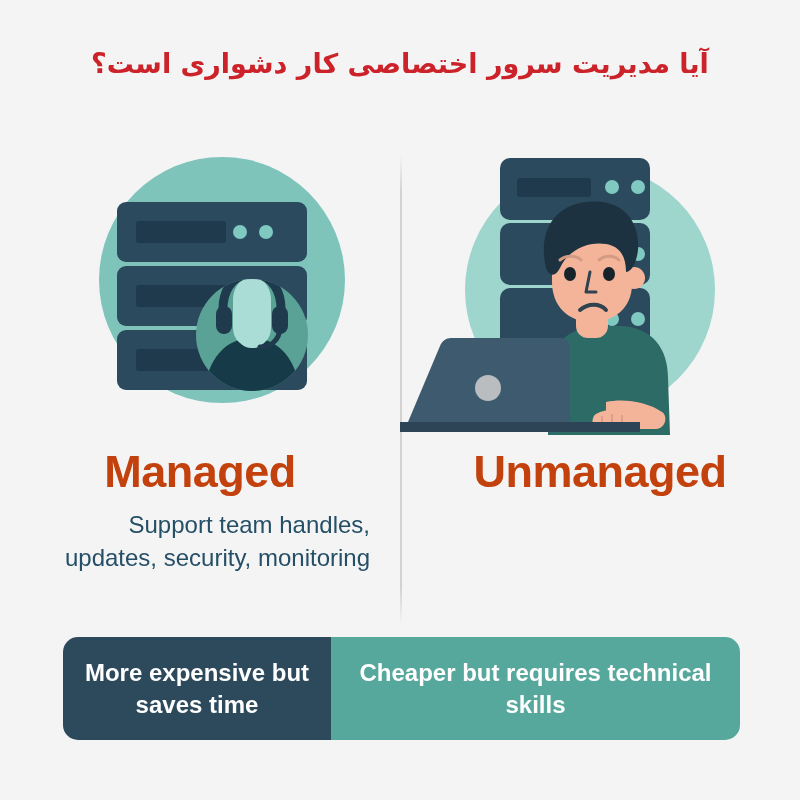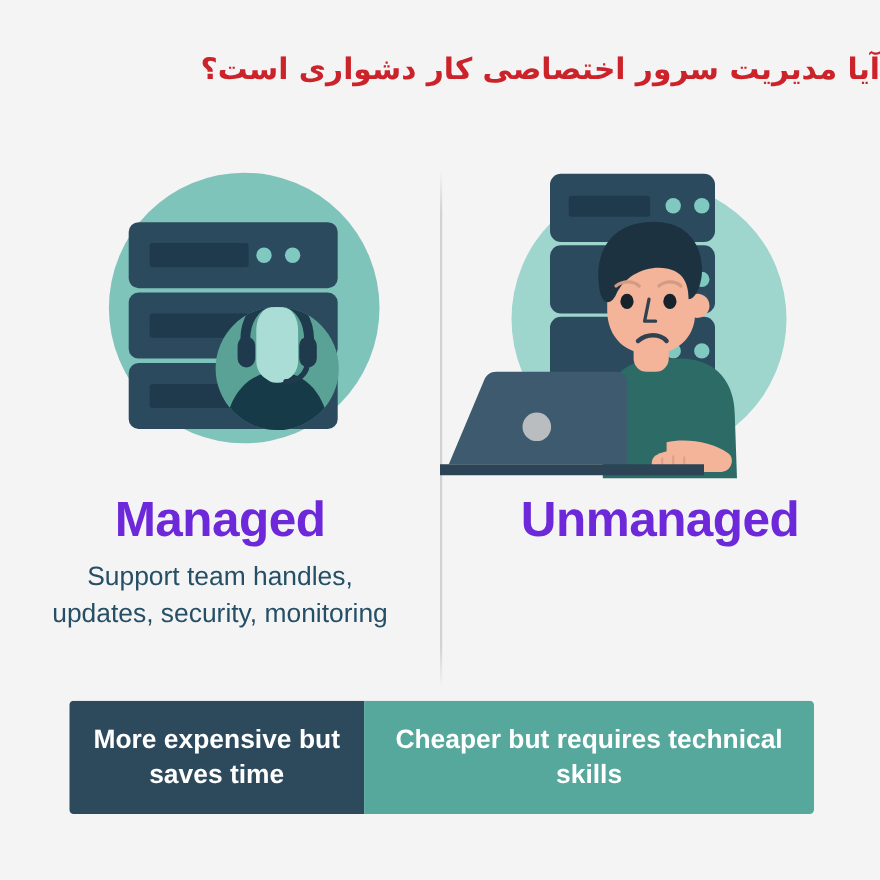--- a/index.html
+++ b/index.html
@@ -19,20 +19,21 @@
     height: 800px;
     background: #f4f4f4;
   }
 
   
   .title {
     position: absolute;
     top: 48px;
     left: 0;
     width: 800px;
+    text-align: center;
     direction: rtl;
     color: #cc2229;
     font-weight: bold;
     font-size: 27px;
     letter-spacing: 0px;
     font-family: "DejaVu Sans", "Liberation Sans", sans-serif;
   }
 
   
   .divider {
@@ -65,42 +66,42 @@
   }
 
   .heading {
     position: absolute;
     top: 296px;
     left: 0;
     width: 400px;
     text-align: center;
     font-size: 45px;
     font-weight: bold;
-    color: #6d28d9;
+    color: #c2410c;
     letter-spacing: -0.5px;
   }
   .subtext {
     position: absolute;
     top: 358px;
     left: 30px;
     width: 340px;
-    text-align: center;
+    text-align: right;
     font-size: 24px;
     line-height: 33px;
     color: #254f66;
   }
 
   
   .bottom-bar {
     position: absolute;
     left: 63px;
     top: 637px;
     width: 677px;
     height: 103px;
-    border-radius: 4px;
+    border-radius: 15px;
     overflow: hidden;
     display: flex;
   }
   .bar-seg {
     display: flex;
     align-items: center;
     justify-content: center;
     text-align: center;
     color: #ffffff;
     font-size: 24px;

